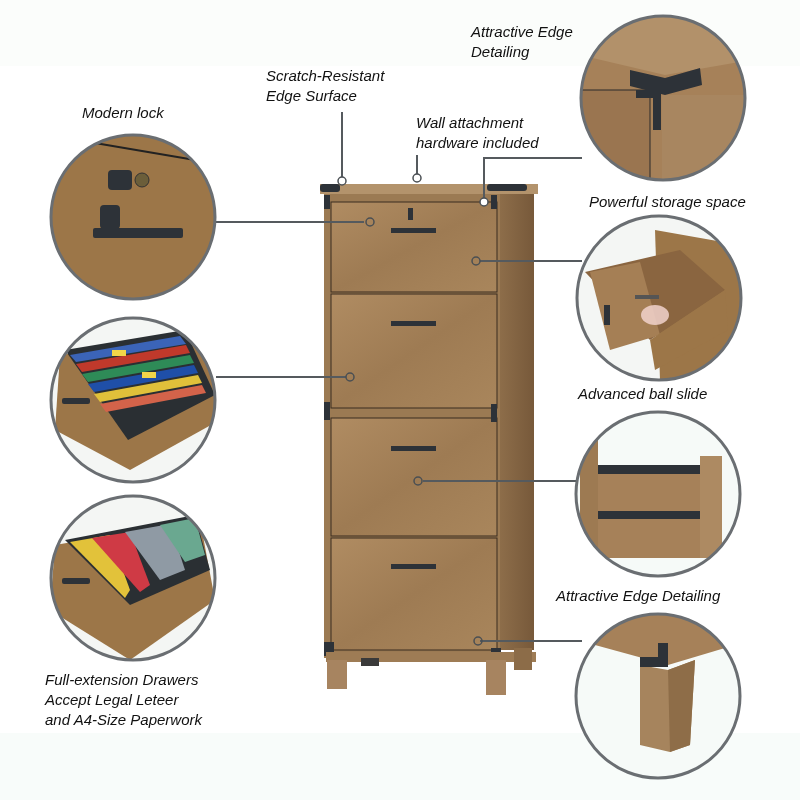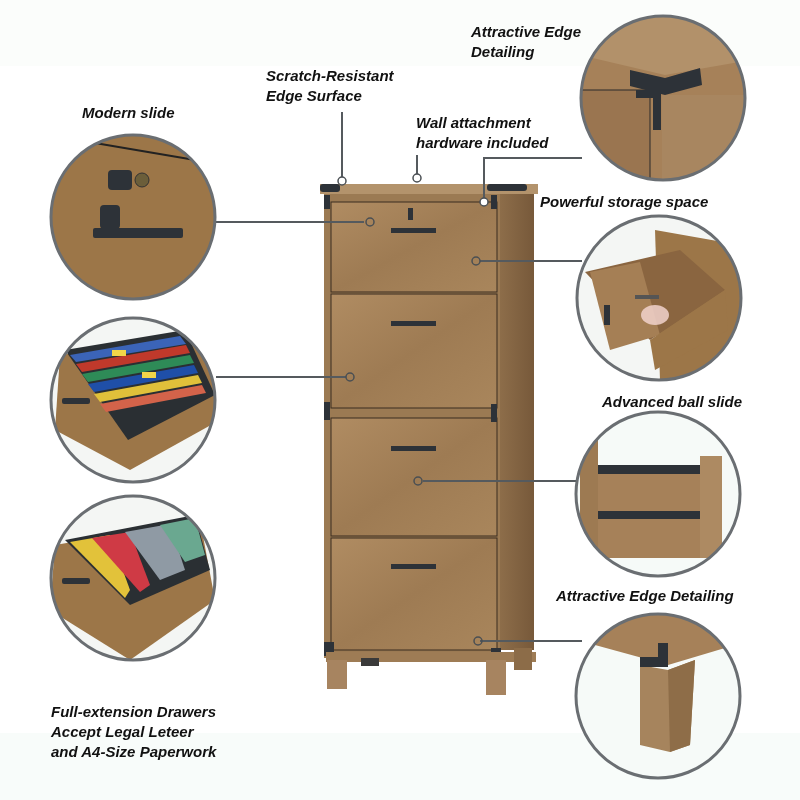--- a/index.html
+++ b/index.html
@@ -4,21 +4,21 @@
 <style>
   html, body { margin: 0; padding: 0; }
   body {
     width: 800px; height: 800px; position: relative; overflow: hidden;
     background: #ffffff;
     font-family: "Liberation Sans", sans-serif;
   }
   .band-top { position: absolute; left: 0; top: 0; width: 800px; height: 66px; background: #fbfdfb; }
   .band-bottom { position: absolute; left: 0; top: 733px; width: 800px; height: 67px; background: #f8fcfa; }
   .label {
-    position: absolute; font-weight: bold; font-style: italic;
+    position: absolute; font-weight: normal; font-style: italic;
     font-size: 15px; line-height: 20px; color: #111; white-space: pre-line;
   }
   svg.overlay { position: absolute; left: 0; top: 0; width: 800px; height: 800px; }
   .metal { fill: #2d3238; }
 </style>
 </head>
 <body>
 
 <div class="band-top"></div>
 <div class="band-bottom"></div>
@@ -211,23 +211,23 @@
       <polygon points="668,670 695,660 690,745 670,752" fill="#8e6d48"></polygon>
       <rect x="640" y="657" width="28" height="10" class="metal"></rect>
       <rect x="658" y="643" width="10" height="24" class="metal"></rect>
     </g>
     <circle cx="658" cy="696" r="82" fill="none" stroke="#6a6e72" stroke-width="3"></circle>
   </g>
 </svg>
 
 <div class="label" style="left:266px; top:66px;">Scratch-Resistant
 Edge Surface</div>
-<div class="label" style="left:82px; top:103px;">Modern slide</div>
+<div class="label" style="left:82px; top:103px;">Modern lock</div>
 <div class="label" style="left:388px; top:113px;margin-left:28px;">Wall attachment
 hardware included</div>
 <div class="label" style="left:471px; top:22px;">Attractive Edge
 Detailing</div>
-<div class="label" style="left:540px; top:192px;">Powerful storage space</div>
-<div class="label" style="left:578px; top:392px;margin-left:24px;">Advanced ball slide</div>
+<div class="label" style="left:589px; top:192px;">Powerful storage space</div>
+<div class="label" style="left:578px; top:384px;">Advanced ball slide</div>
 <div class="label" style="left:556px; top:586px;">Attractive Edge Detailing</div>
-<div class="label" style="left:51px; top:670px;margin-top:32px;">Full-extension Drawers
+<div class="label" style="left:45px; top:670px;">Full-extension Drawers
 Accept Legal Leteer
 and A4-Size Paperwork</div>
 
 </body></html>

